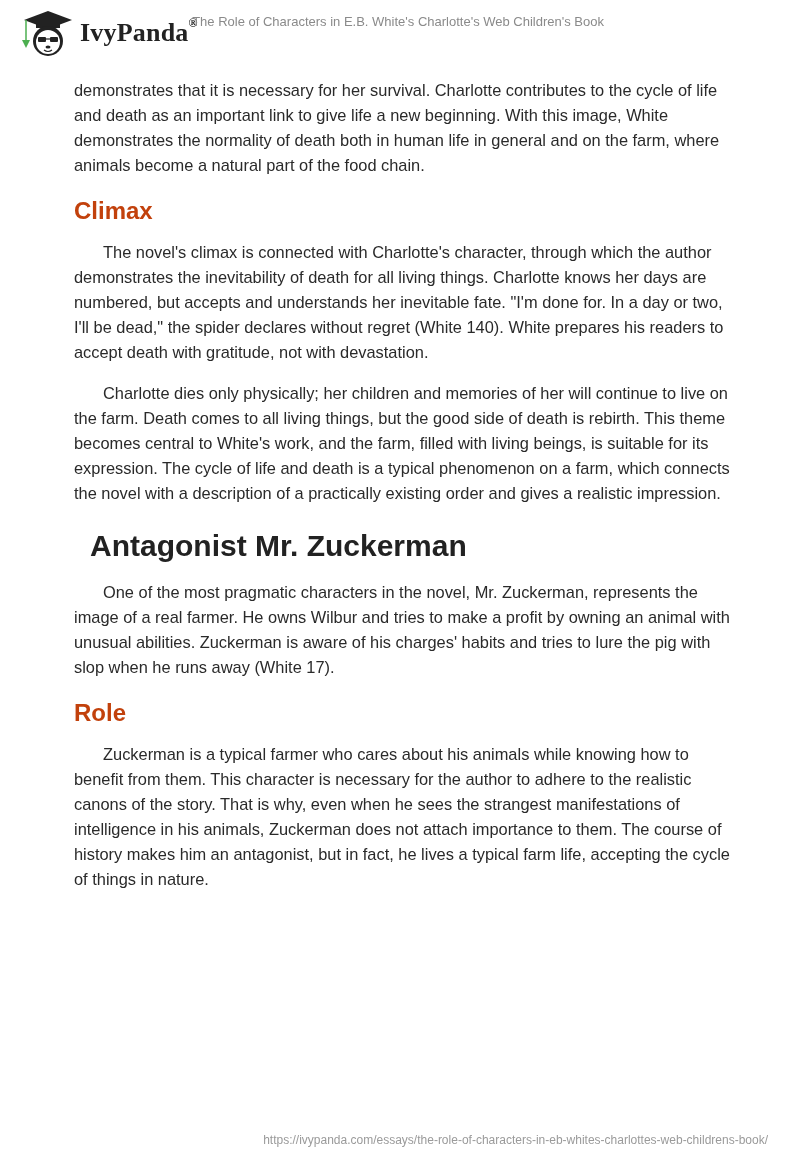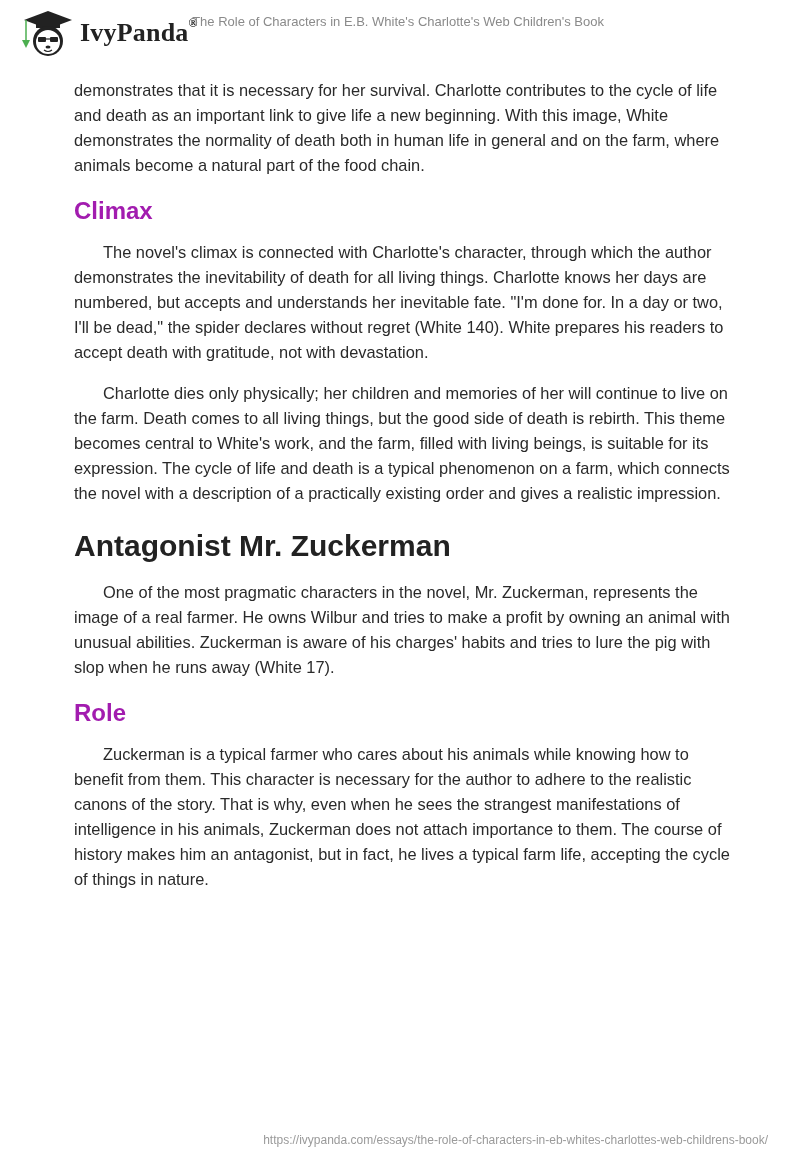--- a/index.html
+++ b/index.html
@@ -8,22 +8,22 @@
   .header { position: absolute; left: 0; top: 0; width: 636px; height: 60px; }
   .logo { position: absolute; left: 18px; top: 8px; display: flex; align-items: center; }
   .logo svg { width: 58px; height: 50px; }
   .logo-text { font-family: "Liberation Serif", serif; font-weight: bold; font-size: 26px;
                color: #222; margin-left: 4px; letter-spacing: 0.2px; }
   .logo-text sup { font-size: 12px; vertical-align: top; position: relative; top: -2px; }
   .doc-title { position: absolute; right: 32px; top: 14px; font-size: 13px; color: #8a8a8a; }
   .content { position: absolute; left: 74px; top: 70px; width: 660px; }
   p { margin: 8px 0 16px 0; font-size: 16.4px; line-height: 25px; color: #2a2a2a; }
   p.indent { text-indent: 29px; }
-  h2 { font-size: 30px; font-weight: bold; margin: 22px 0 16px 0; line-height: 36px; color: #222; }
-  h3 { font-size: 24px; font-weight: bold; margin: 18px 0 14px 0; line-height: 30px; color: #a21caf; }
+  h2 { font-size: 30px; font-weight: bold; margin: 22px 0 16px 16px; line-height: 36px; color: #222; }
+  h3 { font-size: 24px; font-weight: bold; margin: 18px 0 14px 0; line-height: 30px; color: #c2410c; }
   .footer-url { position: absolute; right: 32px; top: 1133px; font-size: 12px; color: #9a9a9a; }
 </style>
 </head>
 <body>
 
 <div class="header">
   <div class="logo">
     <svg viewBox="0 0 58 50">
 
       <polygon points="6,12 30,3 54,12 30,21" fill="#222"></polygon>

